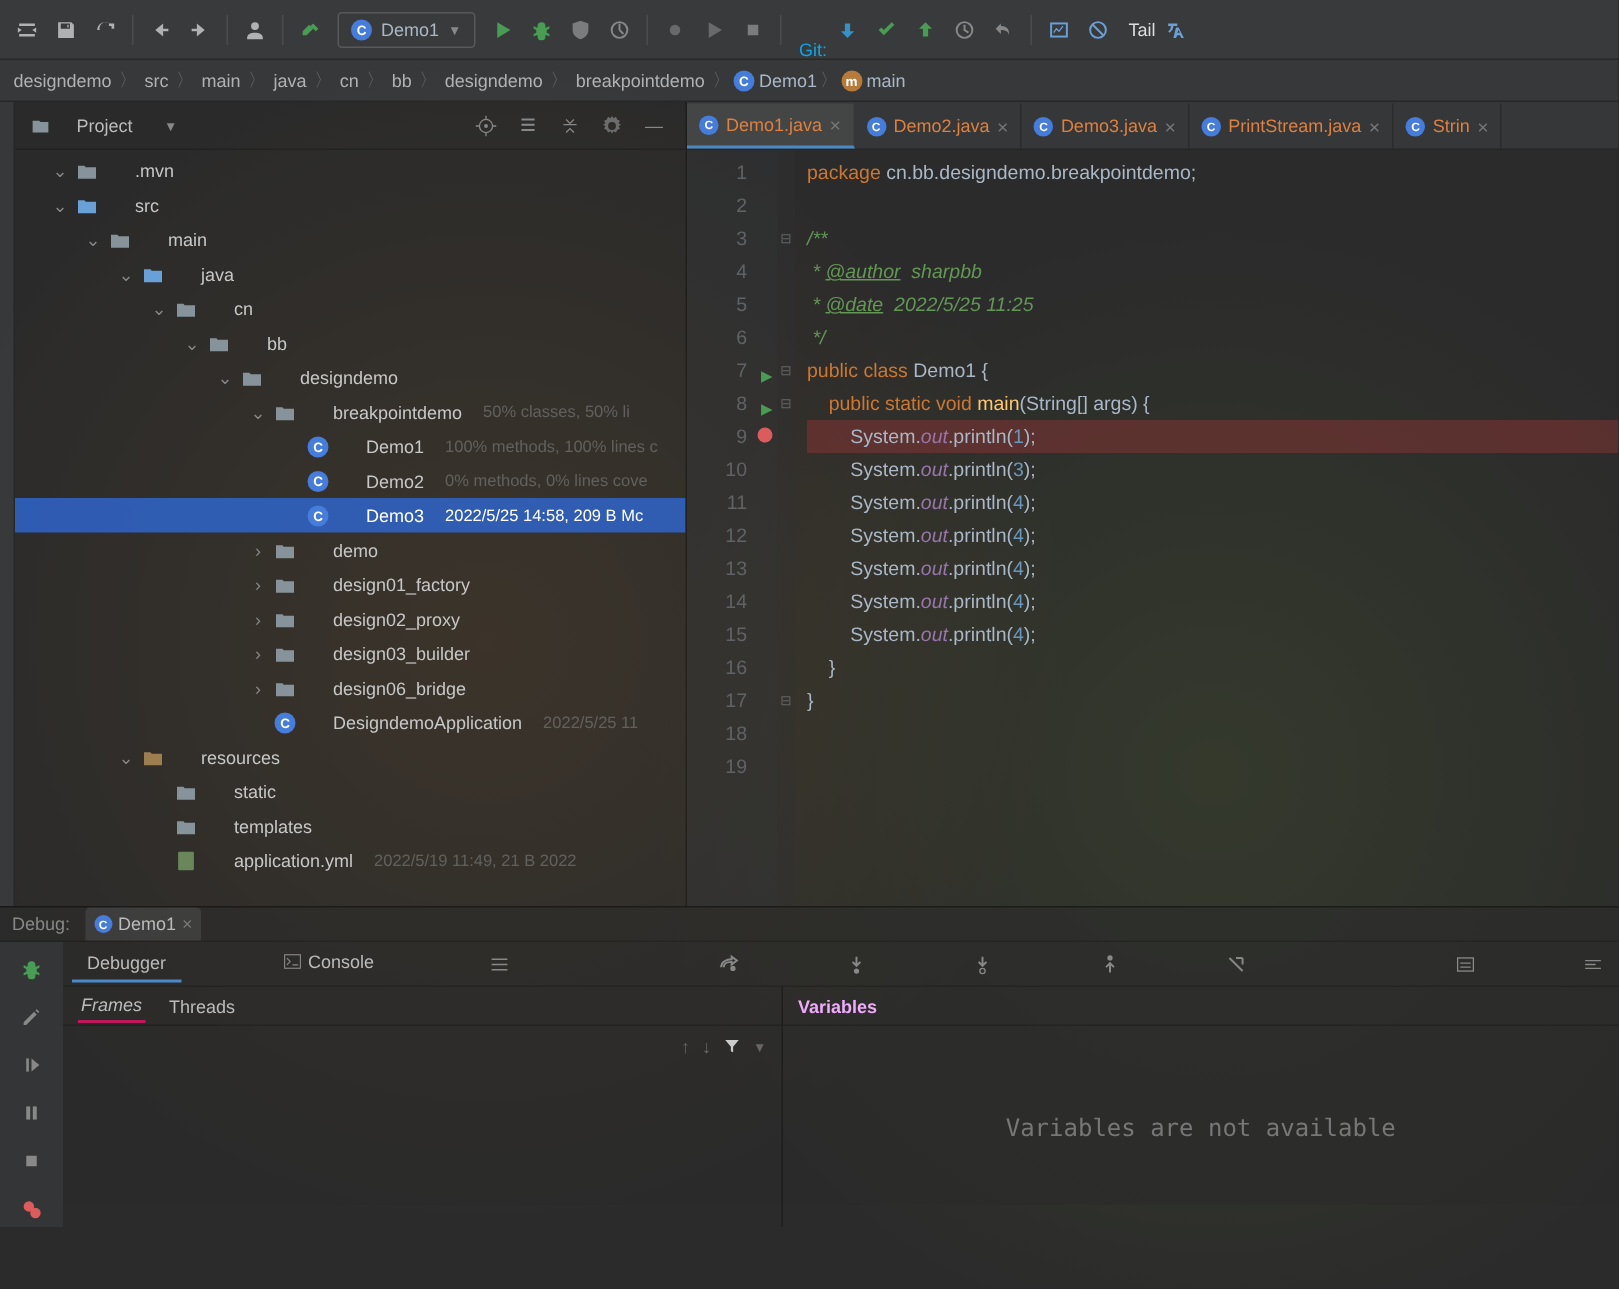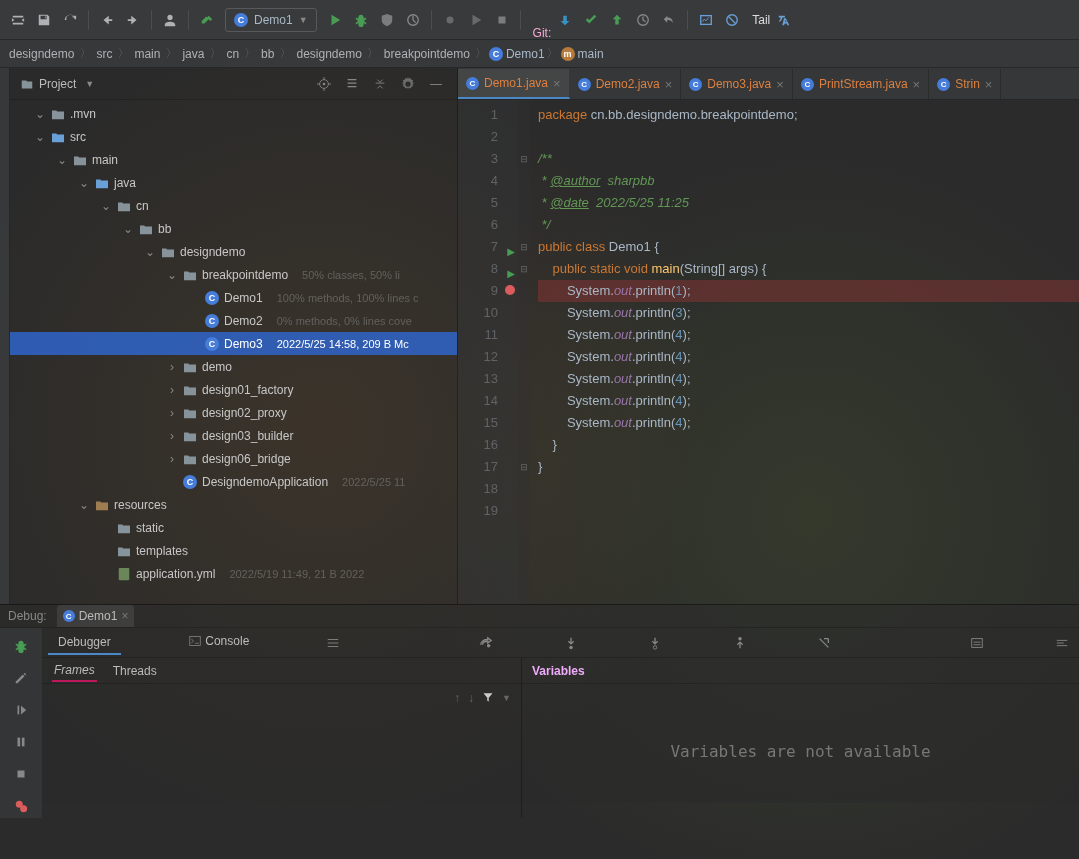--- a/index.html
+++ b/index.html
@@ -11,49 +11,49 @@
   content: ''; position: absolute; inset: 0;
   background: radial-gradient(circle at 30% 50%, rgba(200,130,40,0.18), transparent 45%),
               radial-gradient(circle at 75% 60%, rgba(140,190,60,0.14), transparent 40%);
   pointer-events: none; z-index: 0;
 }
 .layer { position: relative; z-index: 1; }
 .toolbar { height: 40px; background: rgba(60,63,65,0.8); display: flex; align-items: center; padding: 0 6px; gap: 2px; border-bottom: 1px solid rgba(0,0,0,0.3); }
 .toolbar .sep { width: 1px; height: 20px; background: rgba(120,120,120,0.3); margin: 0 4px; }
 .toolbar .tbtn { width: 24px; height: 24px; display: flex; align-items: center; justify-content: center; color: #afb1b3; cursor: pointer; border-radius: 3px; }
 .toolbar .run-config { display: flex; align-items: center; gap: 6px; height: 24px; padding: 0 8px; border: 1px solid rgba(120,120,120,0.5); border-radius: 3px; margin: 0 4px; }
-.toolbar .git-label { margin-left: 6px; color: #f9a8d4; margin-top: 27px; }
+.toolbar .git-label { margin-left: 6px; color: #0ea5e9; margin-top: 27px; }
 .toolbar .tail { margin-left: 6px; color: #ddd; }
 svg { width: 14px; height: 14px; fill: currentColor; }
 .green svg { fill: #499c54; }
 .blue svg { fill: #3592c4; }
 .orange svg { fill: #cc7832; }
 
 .breadcrumb { height: 28px; background: rgba(60,63,65,0.7); display: flex; align-items: center; padding: 0 6px; gap: 2px; border-bottom: 1px solid rgba(0,0,0,0.3); font-family: monospace; font-size: 12px; }
 .breadcrumb .crumb { color: #afb1b3; padding: 0 3px; cursor: pointer; }
 .breadcrumb .chev { color: #666; }
 .breadcrumb .cbtn { display: inline-flex; align-items: center; gap: 3px; }
 .breadcrumb .cbtn.cls { color: #a9b7c6; }
 .breadcrumb .cbtn.mtd { color: #a9b7c6; }
 .icon-c { width: 14px; height: 14px; border-radius: 50%; background: #467cda; color: #fff; display: inline-flex; align-items: center; justify-content: center; font-size: 9px; font-weight: bold; }
 .icon-m { width: 14px; height: 14px; border-radius: 50%; background: #b87a3a; color: #fff; display: inline-flex; align-items: center; justify-content: center; font-size: 9px; font-weight: bold; }
 
 .main-area { display: flex; height: 536px; }
 .left-strip { width: 10px; background: rgba(60,63,65,0.7); border-right: 1px solid rgba(0,0,0,0.3); }
 .project-panel { width: 448px; background: rgba(43,43,43,0.4); border-right: 1px solid rgba(0,0,0,0.3); display: flex; flex-direction: column; }
 .project-header { height: 32px; display: flex; align-items: center; padding: 0 10px; gap: 6px; border-bottom: 1px solid rgba(0,0,0,0.2); }
-.project-header .title { color: #bbb; flex: 1; display: flex; align-items: center; gap: 5px; }
+.project-header .title { color: #bbb; flex: 1; display: flex; align-items: center; gap: 17px; }
 .project-header .hbtn { width: 22px; height: 22px; display: flex; align-items: center; justify-content: center; color: #888; cursor: pointer; }
 .project-tree { flex: 1; overflow: hidden; font-family: monospace; font-size: 12px; padding-top: 2px; }
 .tree-row { height: 23px; display: flex; align-items: center; gap: 4px; cursor: pointer; white-space: nowrap; }
 .tree-row.selected { background: rgba(47,101,202,0.85); color: #fff; }
 .tree-row .indent { display: inline-block; }
 .tree-row .twisty { width: 12px; color: #888; text-align: center; }
 .tree-row .ficon { width: 16px; display: inline-flex; justify-content: center; }
-.tree-row .label { color: #c7c7c7; }
+.tree-row .label { color: #c7c7c7; margin-left: 20px; }
 .tree-row .meta { color: rgba(128,128,128,0.6); margin-left: 10px; font-size: 11px; }
 .tree-row.selected .label, .tree-row.selected .meta { color: #fff; }
 .folder-icon svg { fill: #87939a; width: 14px; height: 12px; }
 .src-icon svg { fill: #6aa0d8; }
 .res-icon svg { fill: #9e7e50; }
 
 .editor-panel { flex: 1; display: flex; flex-direction: column; background: rgba(43,43,43,0.3); }
 .editor-tabs { height: 32px; display: flex; align-items: flex-end; background: rgba(60,63,65,0.6); border-bottom: 1px solid rgba(0,0,0,0.3); }
 .etab { height: 30px; display: flex; align-items: center; gap: 5px; padding: 0 8px; border-right: 1px solid rgba(0,0,0,0.2); cursor: pointer; font-family: monospace; font-size: 12px; }
 .etab.active { background: rgba(75,75,75,0.7); border-bottom: 2px solid #4a88c7; }

